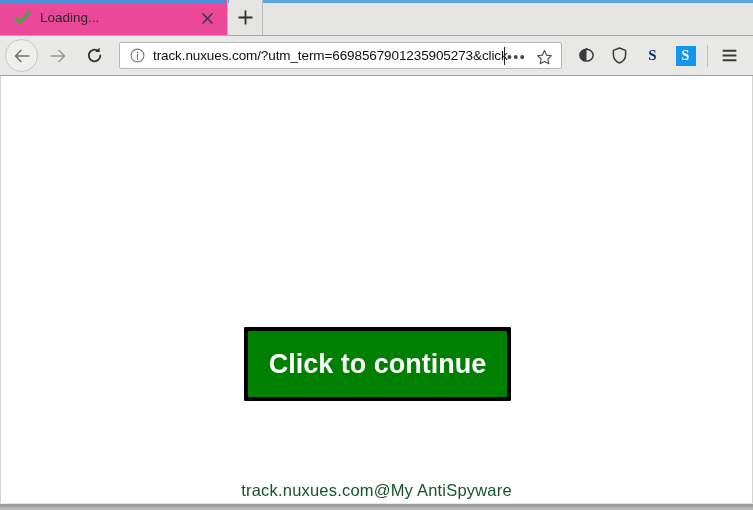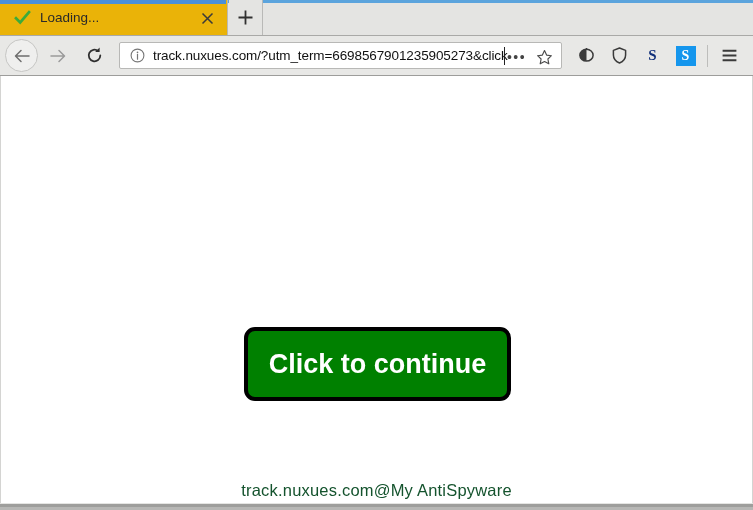--- a/index.html
+++ b/index.html
@@ -31,21 +31,21 @@
     border-bottom: 1px solid #a9a9a7;
     box-sizing: border-box;
   }
 
   .tab {
     position: absolute;
     top: 0;
     left: 0;
     width: 228px;
     height: 35px;
-    background: #eab308;
+    background: #ec4899;
     box-sizing: border-box;
     border-right: 1px solid #b9b9b7;
     display: flex;
     align-items: center;
   }
   .tab-loadbar {
     position: absolute;
     top: 0;
     left: 0;
     width: 226px;
@@ -247,21 +247,21 @@
   }
 
   #continue-button {
     position: absolute;
     left: 243px;
     top: 251px;
     width: 267px;
     height: 74px;
     background: #008000;
     border: 4px solid #000000;
-    border-radius: 11px;
+    border-radius: 1px;
     color: #ffffff;
     font-size: 27px;
     font-weight: bold;
     display: flex;
     align-items: center;
     justify-content: center;
     box-sizing: border-box;
     letter-spacing: 0px;
     cursor: pointer;
   }

